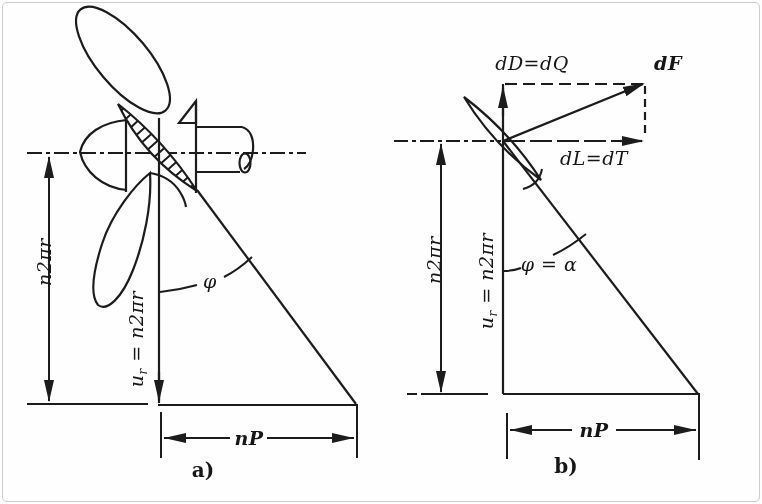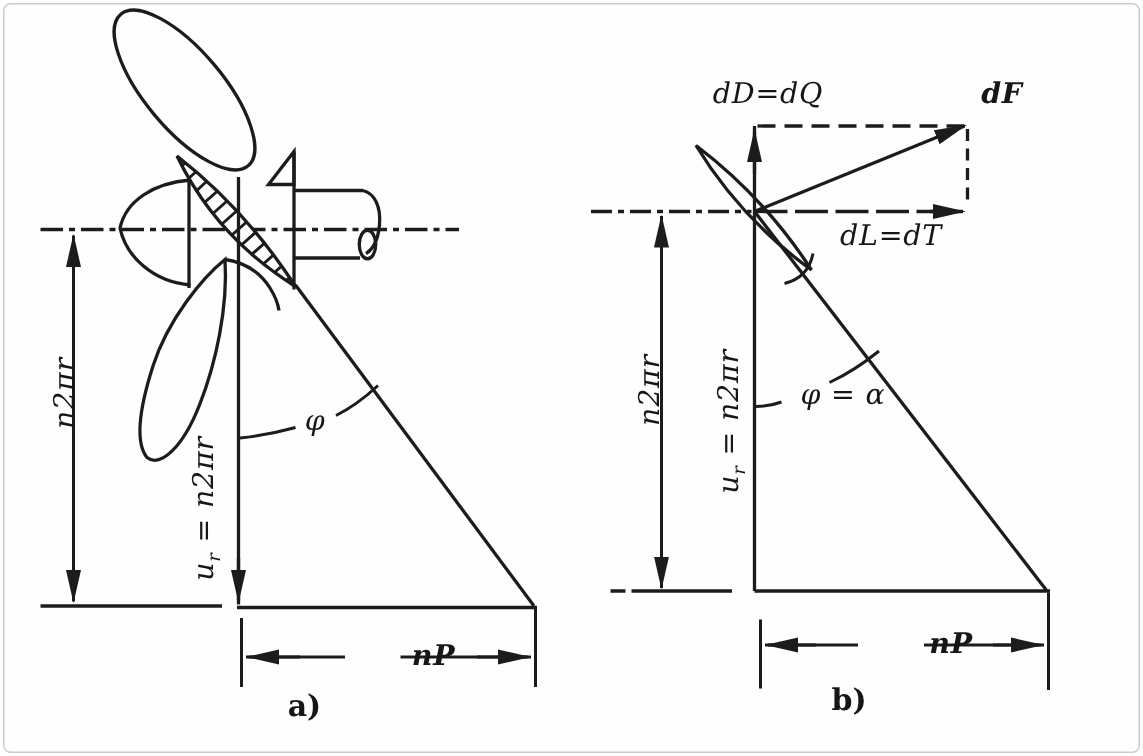--- a/index.html
+++ b/index.html
@@ -10,21 +10,21 @@
   .frame{position:absolute;inset:2px;border:1px solid #cccccc;border-radius:5px;pointer-events:none;}
   svg.linework{position:absolute;left:0;top:0;}
   .lbl{
     position:absolute;transform:translate(-50%,-50%);
     font-style:italic;font-size:19px;color:#161616;white-space:nowrap;
     letter-spacing:0.5px;line-height:1;
   }
   .lbl.rot{transform:translate(-50%,-50%) rotate(-90deg);}
   .lbl sub{font-size:12px;font-style:italic;}
   .lbl.caption{font-style:normal;font-weight:700;font-size:20px;letter-spacing:0;}
-  .lbl.np{font-weight:700;margin-left:40px;}
+  .lbl.np{font-weight:700;}
 </style>
 </head>
 <body>
 
 <div class="stage">
   <div class="frame"></div>
 
   <svg class="linework" width="762" height="504" viewBox="0 0 762 504" fill="none" stroke="#1c1c1c" stroke-width="2.2">
     <defs>
       <marker id="ah" markerUnits="userSpaceOnUse" markerWidth="22" markerHeight="12" refX="20" refY="6" orient="auto">
@@ -114,21 +114,21 @@
       <path stroke-width="2" d="M 662 430 L 694 430" marker-end="url(#ah)"></path>
     </g>
   </svg>
 
   <div class="lbl rot" style="left:44px;top:262px;">n2πr</div>
   <div class="lbl rot" style="left:138px;top:339px;"><span>u</span><sub>r</sub><span> = n2πr</span></div>
   <div class="lbl" style="left:210px;top:281px;">φ</div>
   <div class="lbl np" style="left:249px;top:438px;">nP</div>
   <div class="lbl caption" style="left:203px;top:470px;">a)</div>
 
-  <div class="lbl" style="left:512px;top:63px;">dD=dQ</div>
+  <div class="lbl" style="left:532px;top:63px;">dD=dQ</div>
   <div class="lbl" style="left:668px;top:63px;font-weight:bold;">dF</div>
   <div class="lbl" style="left:594px;top:158px;text-align:center;">dL=dT</div>
   <div class="lbl rot" style="left:434px;top:260px;">n2πr</div>
   <div class="lbl rot" style="left:488px;top:281px;"><span>u</span><sub>r</sub><span> = n2πr</span></div>
-  <div class="lbl" style="left:562px;top:264px;">φ = α</div>
+  <div class="lbl" style="left:549px;top:264px;">φ = α</div>
   <div class="lbl np" style="left:594px;top:430px;">nP</div>
   <div class="lbl caption" style="left:566px;top:466px;">b)</div>
 </div>
 
 </body></html>

